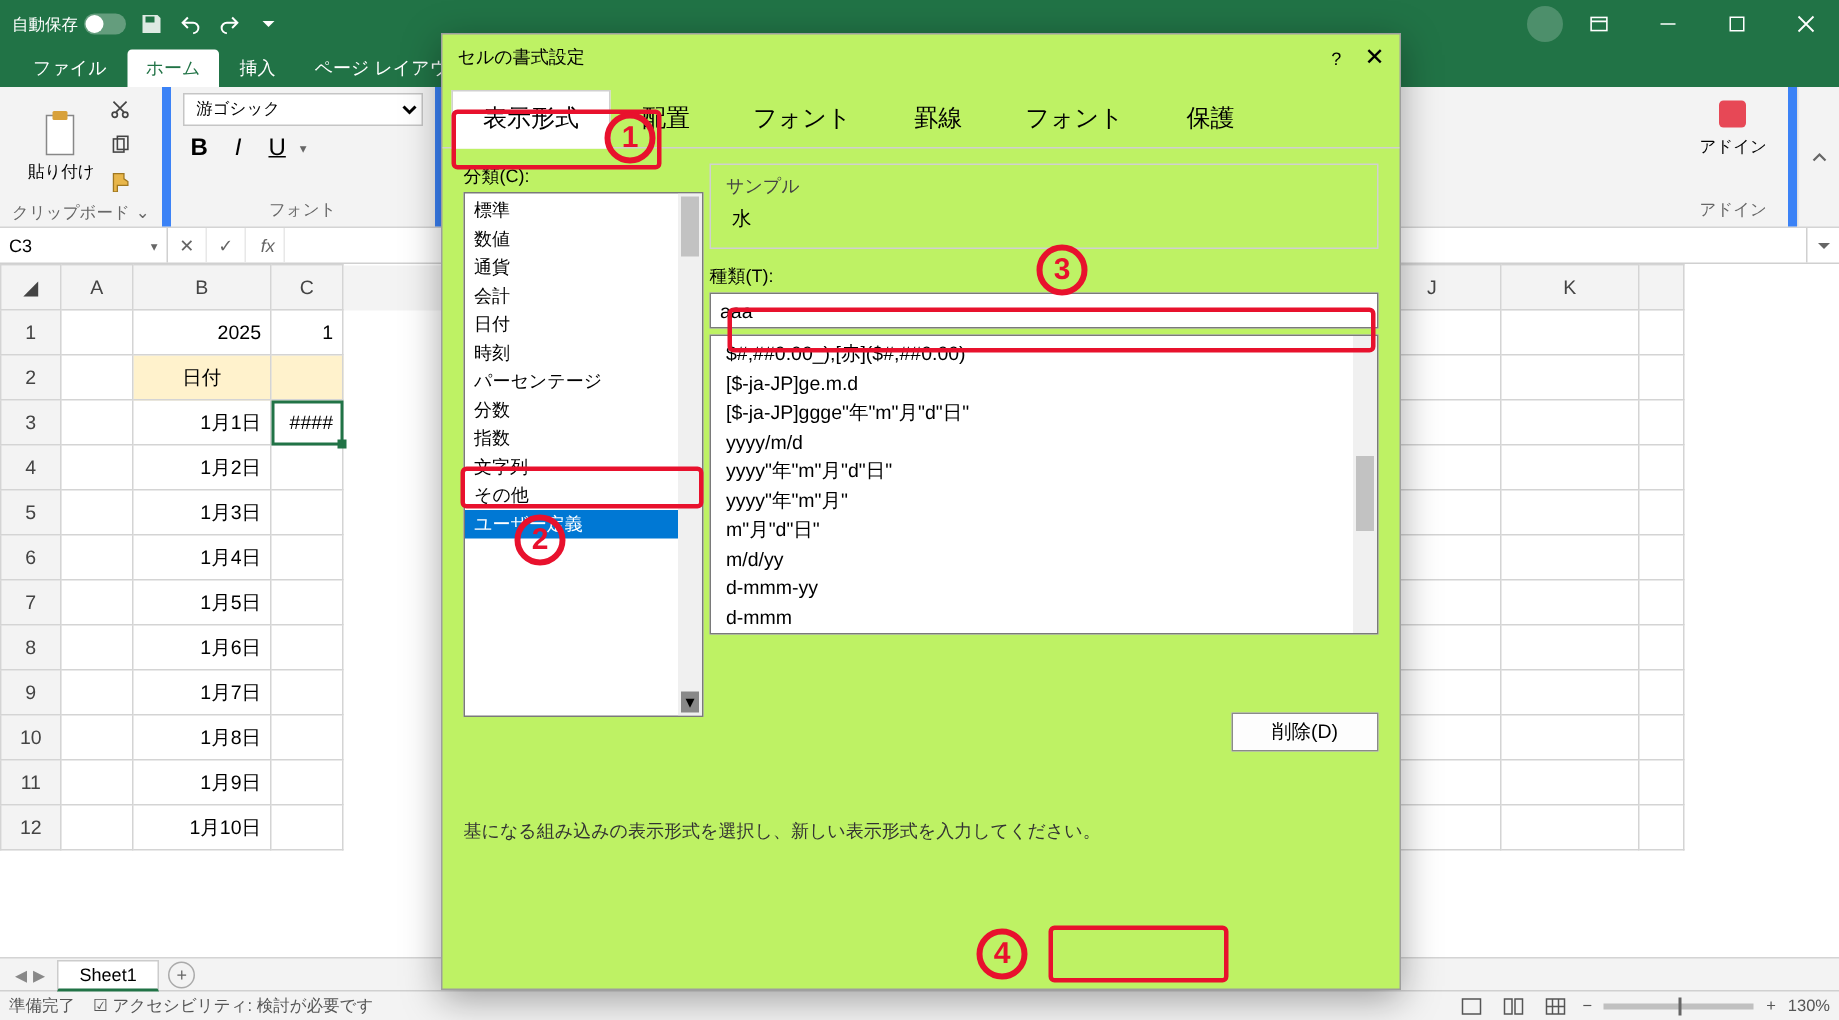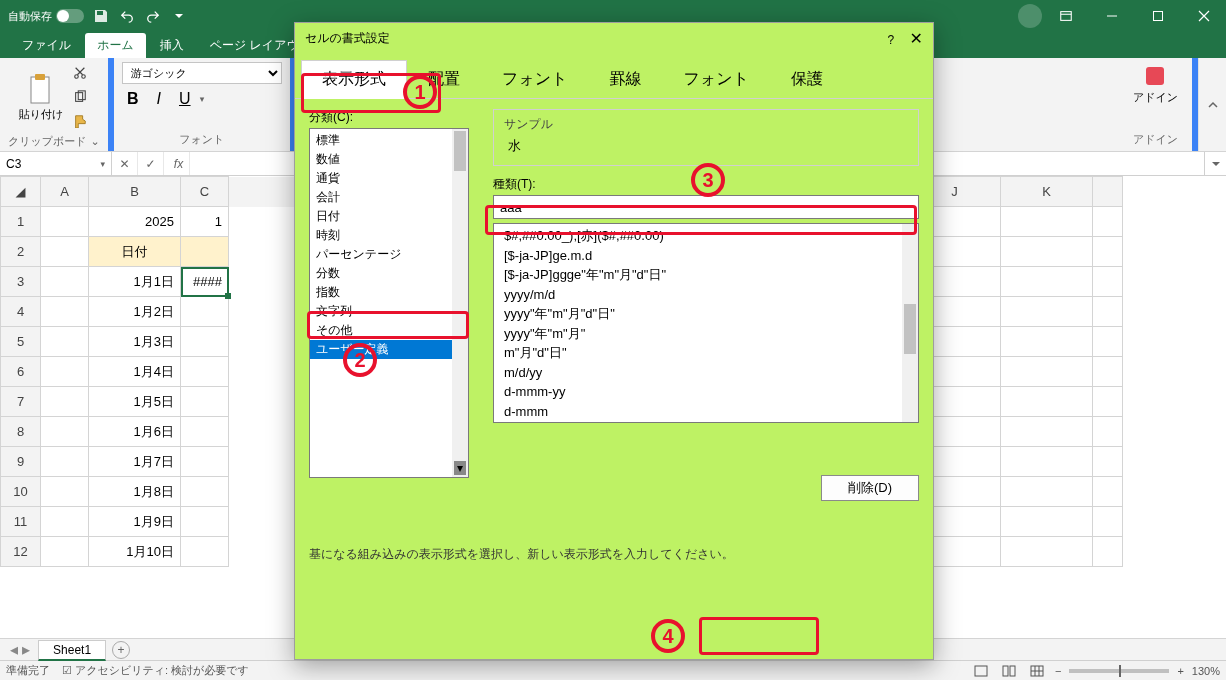--- a/index.html
+++ b/index.html
@@ -70,21 +70,21 @@
 .zoom-slider::before { content:""; position:absolute; left:50%; top:-4px; width:2px; height:12px; background:#666;}
 
 
 .dialog { position:absolute; left:294px; top:22px; width:640px; height:638px; background:#bef264; border:1px solid #9e9e9e; box-shadow:0 6px 24px rgba(0,0,0,0.35); display:flex; flex-direction:column;}
 .dlg-title { height:30px; display:flex; align-items:center; justify-content:space-between; padding:0 10px; font-size:12px;}
 .dlg-close { cursor:pointer; font-size:16px; }
 .dlg-help { cursor:pointer; margin-right:12px;}
 .dlg-tabs { display:flex; border-bottom:1px solid #d0d0d0; padding-left:6px; margin-top:6px;}
 .dlg-tab { padding:8px 20px; font-size:16px; cursor:pointer; border:1px solid transparent; position:relative; top:1px;}
 .dlg-tab.active { border:1px solid #d0d0d0; border-bottom:1px solid #fff; background:#fff;}
-.dlg-body { flex:1; padding:10px 14px; position:relative; display:flex; gap:24px;}
+.dlg-body { flex:1; padding:10px 14px; position:relative; display:flex; gap:4px;}
 .dlg-left { width:160px; }
 .dlg-right { flex:1; }
 .lbl { font-size:12px; margin-bottom:2px;}
 .listbox { border:1px solid #7a7a7a; height:350px; background:#fff; font-size:12px; overflow:hidden; position:relative;}
 .listbox-inner { padding:2px 0;}
 .listbox-item { padding:1px 6px; cursor:pointer; white-space:nowrap;}
 .listbox-item.selected { background:#0078d4; color:#fff;}
 .listbox-scroll { position:absolute; right:0; top:0; width:16px; height:100%; background:#f0f0f0;}
 .listbox-scroll .thumb { position:absolute; left:2px; right:2px; background:#c2c2c2; }
 .sample-box { border:1px solid #d0d0d0; padding:6px 10px 10px; margin-bottom:10px;}

